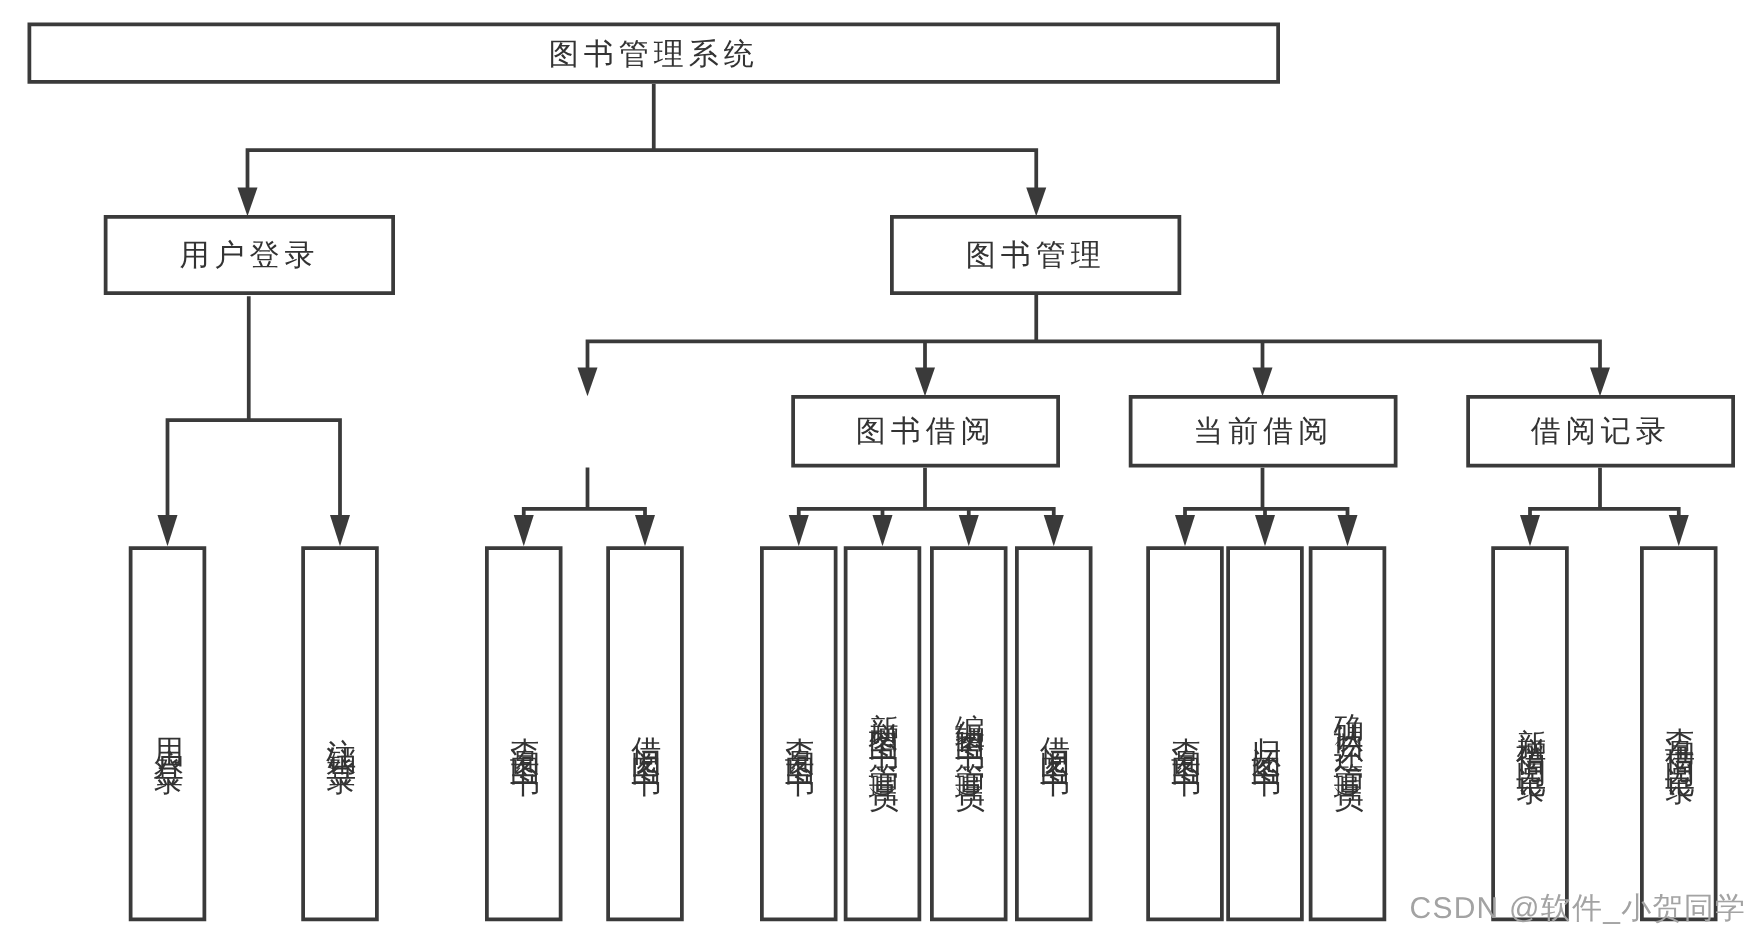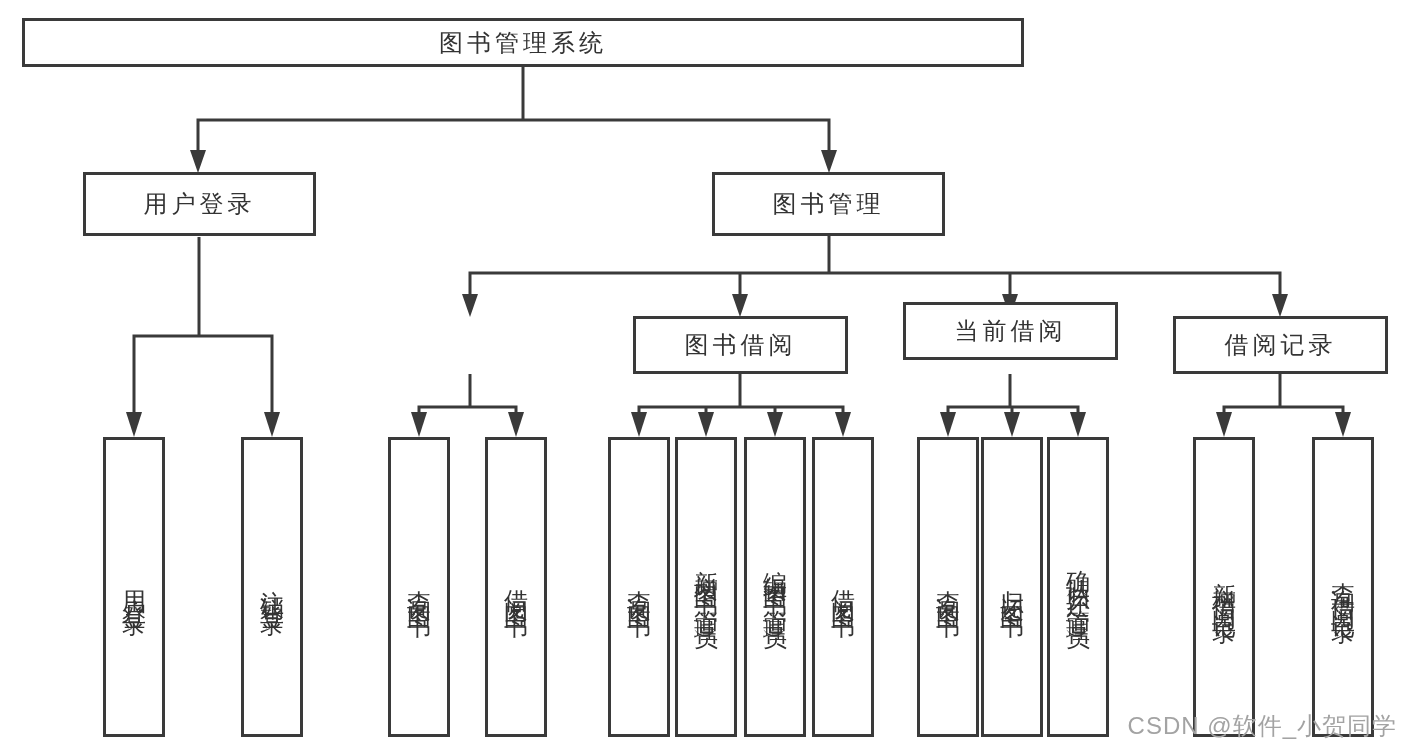--- a/index.html
+++ b/index.html
@@ -111,21 +111,21 @@
   <div class="box hbox" style="left:83px;top:172px;width:233px;height:64px;">
     <span class="lbl">用户登录</span>
   </div>
   <div class="box hbox" style="left:712px;top:172px;width:233px;height:64px;">
     <span class="lbl">图书管理</span>
   </div>
 
   <div class="box hbox" style="left:633px;top:316px;width:215px;height:58px;text-align:center;">
     <span class="lbl">图书借阅</span>
   </div>
-  <div class="box hbox" style="left:903px;top:302px;width:215px;height:58px;">
+  <div class="box hbox" style="left:903px;top:316px;width:215px;height:58px;">
     <span class="lbl">当前借阅</span>
   </div>
   <div class="box hbox" style="left:1173px;top:316px;width:215px;height:58px;">
     <span class="lbl">借阅记录</span>
   </div>
 
   <div class="box vbox" style="left:103px;top:437px;width:62px;height:300px;">
     <span class="lbl">用户登录</span>
   </div>
   <div class="box vbox" style="left:241px;top:437px;width:62px;height:300px;">

